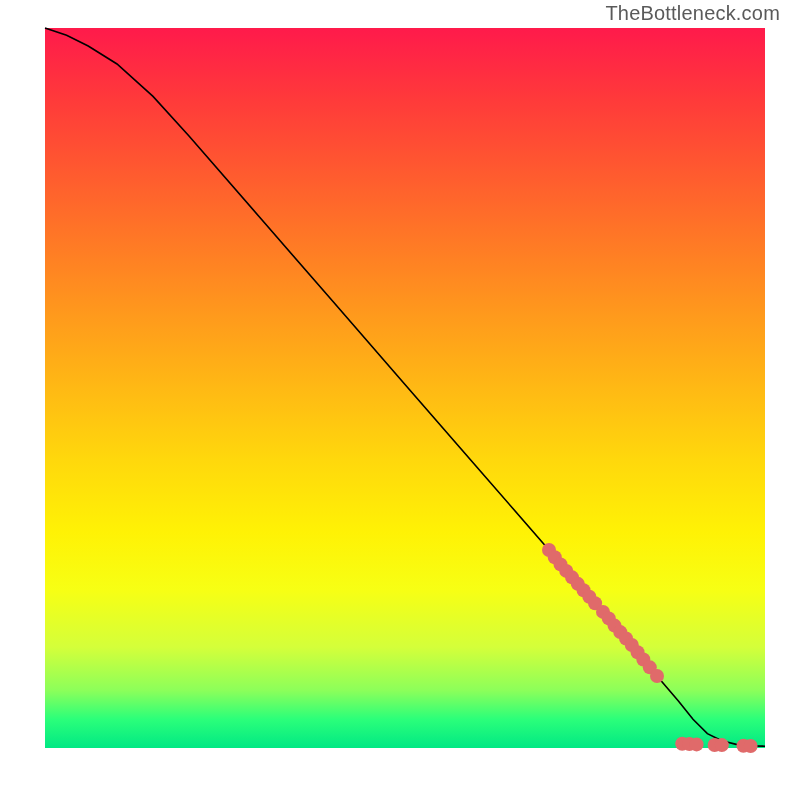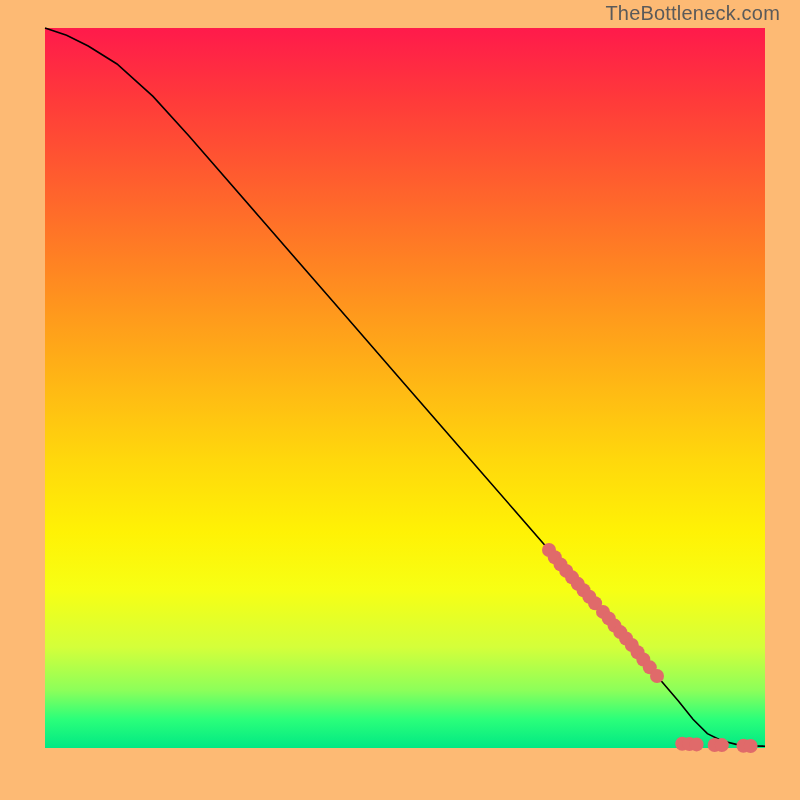--- a/index.html
+++ b/index.html
@@ -8,21 +8,21 @@
     width: 800px;
     height: 800px;
     background: #000;
     font-family: Arial, Helvetica, sans-serif;
     overflow: hidden;
   }
   .outer {
     position: relative;
     width: 800px;
     height: 800px;
-    background: #fdba74;
+    background: #ffffff;
     text-decoration: underline;
   }
   .attr {
     position: absolute;
     top: 2px;
     right: 20px;
     color: #5a5a5a;
     font-size: 20px;
     font-weight: 500;
     letter-spacing: 0.2px;

